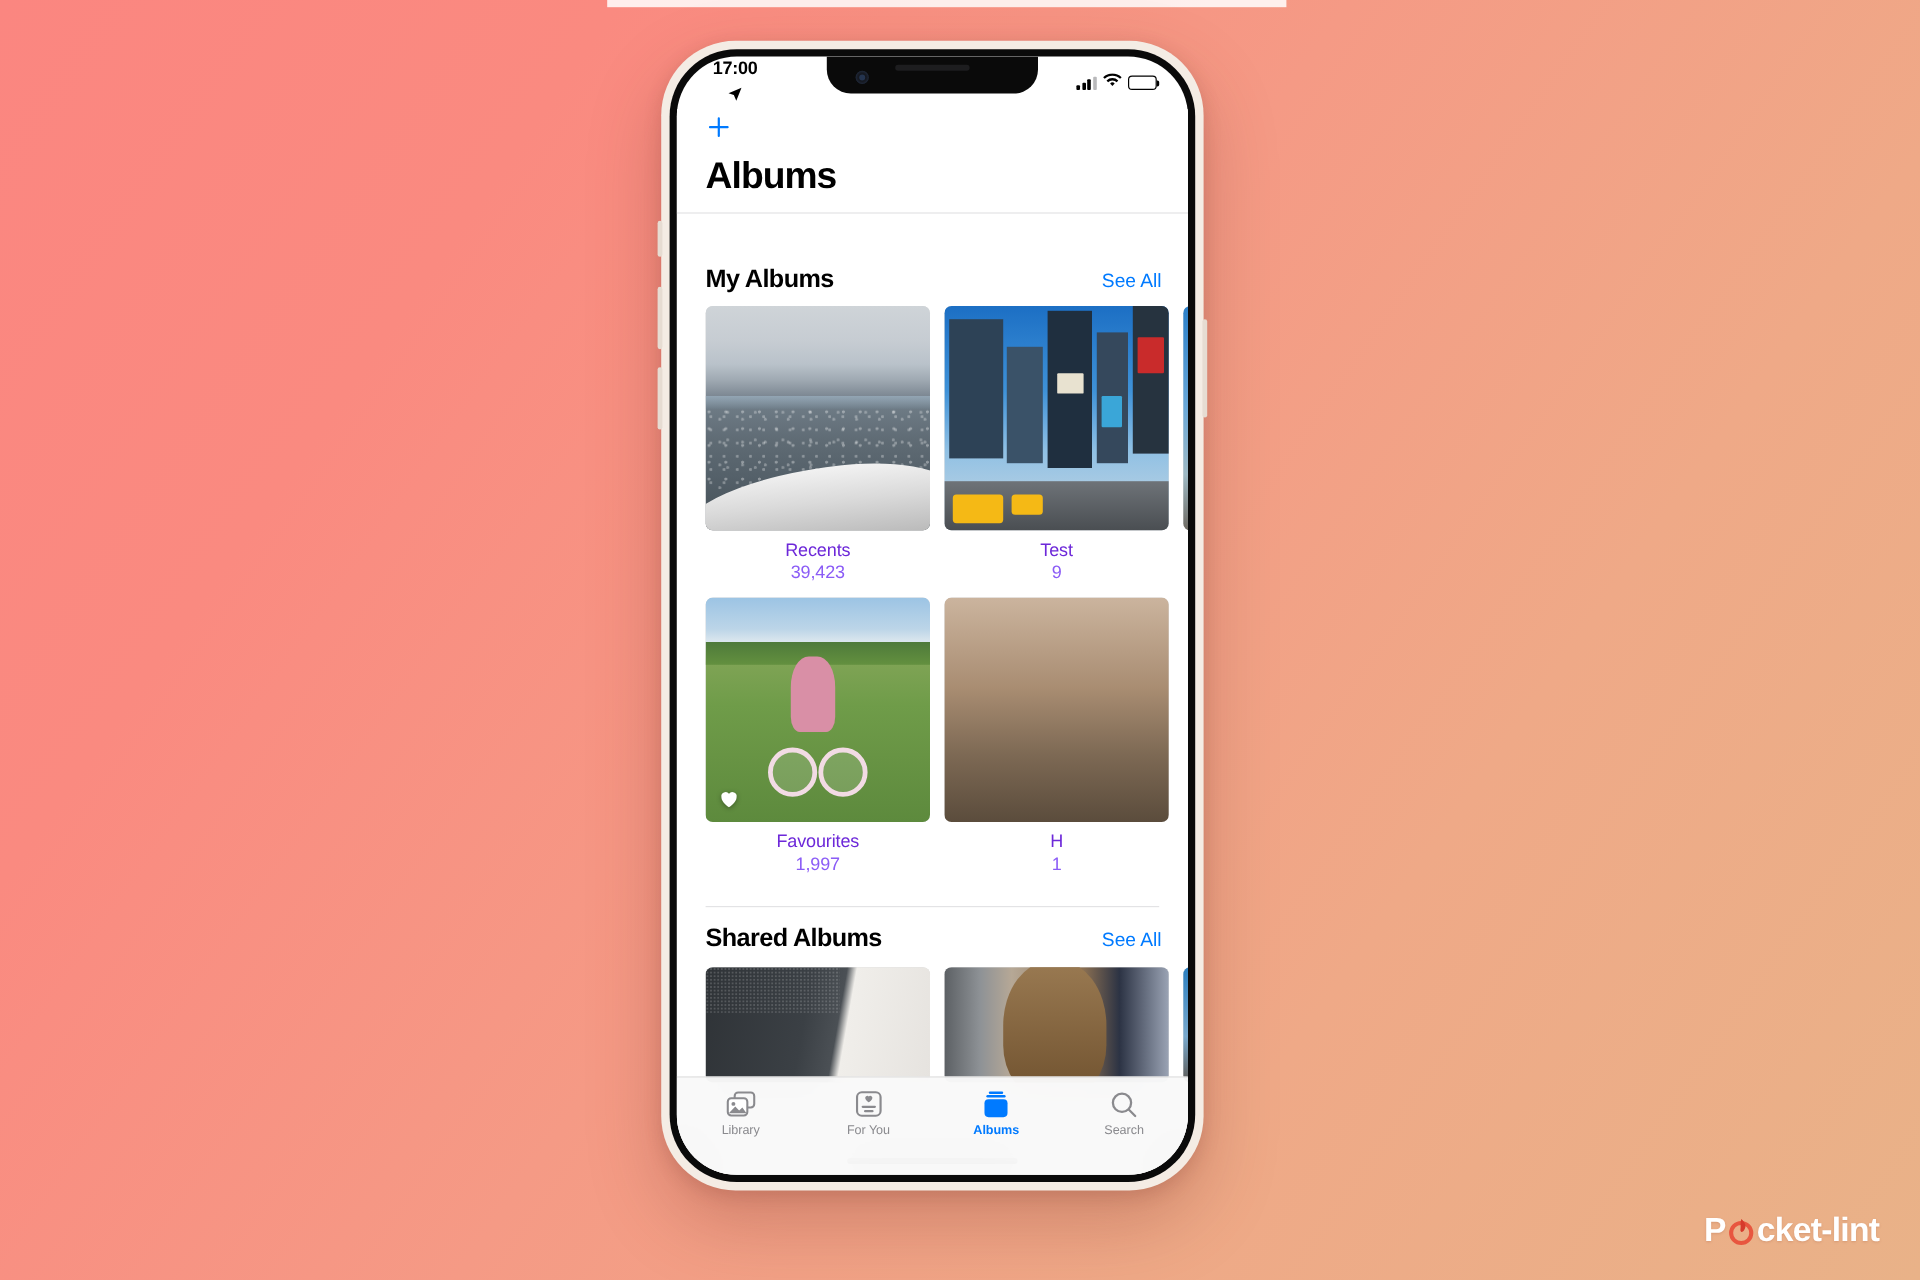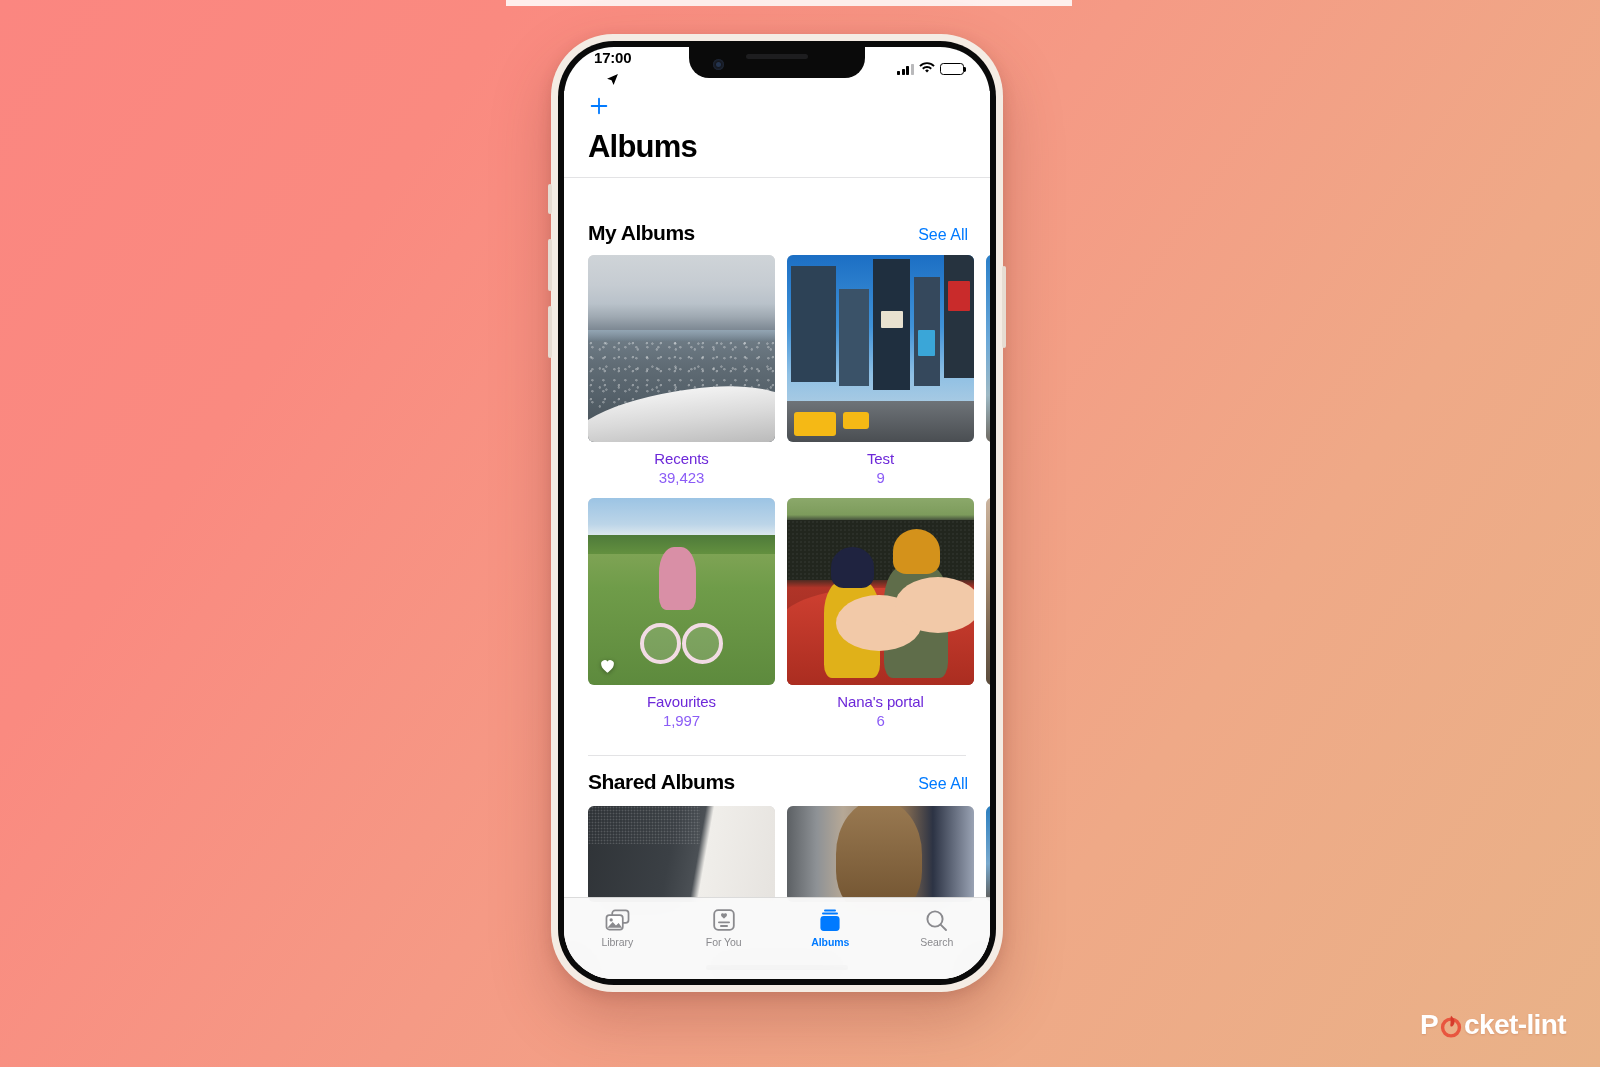--- a/index.html
+++ b/index.html
@@ -401,34 +401,20 @@
                 <span class="heart-badge">
                   <svg width="19" height="19" viewBox="0 0 24 24">
                       <path d="M12 21s-8-5-8-10.5A4.5 4.5 0 0 1 12 7a4.5 4.5 0 0 1 8 3.5C20 16 12 21 12 21z" fill="#fff"></path>
                     </svg>
                 </span>
               </div>
               <div class="album-name">Favourites</div>
               <div class="album-count">1,997</div>
             </div>
 
-            <div class="album">
-              <div class="album-thumb">
-                <div class="art art-wagon">
-                  <span class="hedge"></span>
-                  <span class="wagon"></span>
-                  <span class="kidA"></span>
-                  <span class="kidB"></span>
-                  <span class="face" style="left:26%;top:52%"></span>
-                  <span class="face" style="left:58%;top:42%"></span>
-                </div>
-              </div>
-              <div class="album-name">Nana's portal</div>
-              <div class="album-count">6</div>
-            </div>
 
             <div class="album">
               <div class="album-thumb">
                 <div class="art art-misc"></div>
               </div>
               <div class="album-name">H</div>
               <div class="album-count">1</div>
             </div>
           </div>
 

